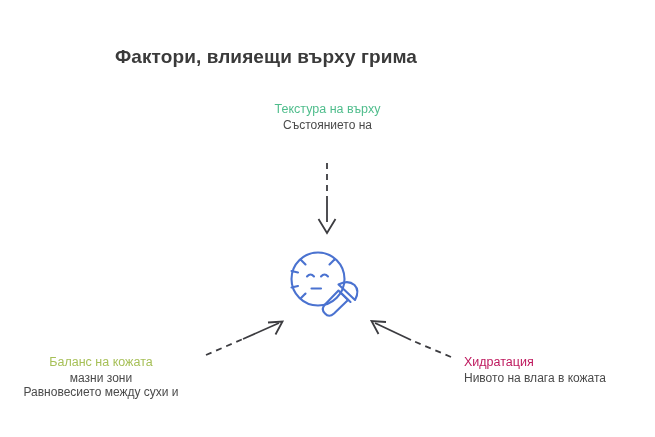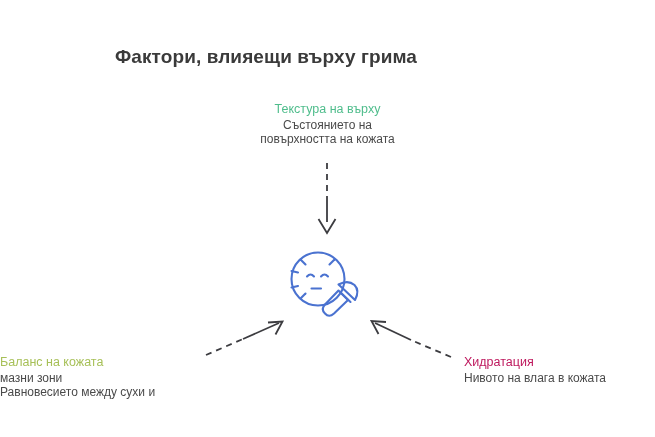--- a/index.html
+++ b/index.html
@@ -49,21 +49,21 @@
     left: 170px;
     top: 102px;
     width: 315px;
     text-align: center;
   }
   
   #node-balance {
     left: 0px;
     top: 355px;
     width: 202px;
-    text-align: left;
+    text-align: center;
   }
   
   #node-hydration {
     left: 464px;
     top: 355px;
     width: 191px;
     text-align: left;
   }
   #arrows-layer, #center-icon-layer {
     position: absolute;
@@ -129,21 +129,20 @@
                L 334 313.5
                Q 329 318 325 313.5
                Q 320.5 309 325 304.5 Z"></path>
     </g>
   </svg>
 
   <div class="node-label" id="node-texture">
     <div class="node-heading" style="color:#4fbd8c;">Текстура на върху</div>
     <div class="node-desc">
       <div>Състоянието на</div>
-      <div>повърхността на кожата</div>
     </div>
   </div>
 
   <div class="node-label" id="node-balance">
     <div class="node-heading" style="color:#a7c058;">Баланс на кожата</div>
     <div class="node-desc">
       <div>мазни зони</div>
       <div>Равновесието между сухи и</div>
     </div>
   </div>

